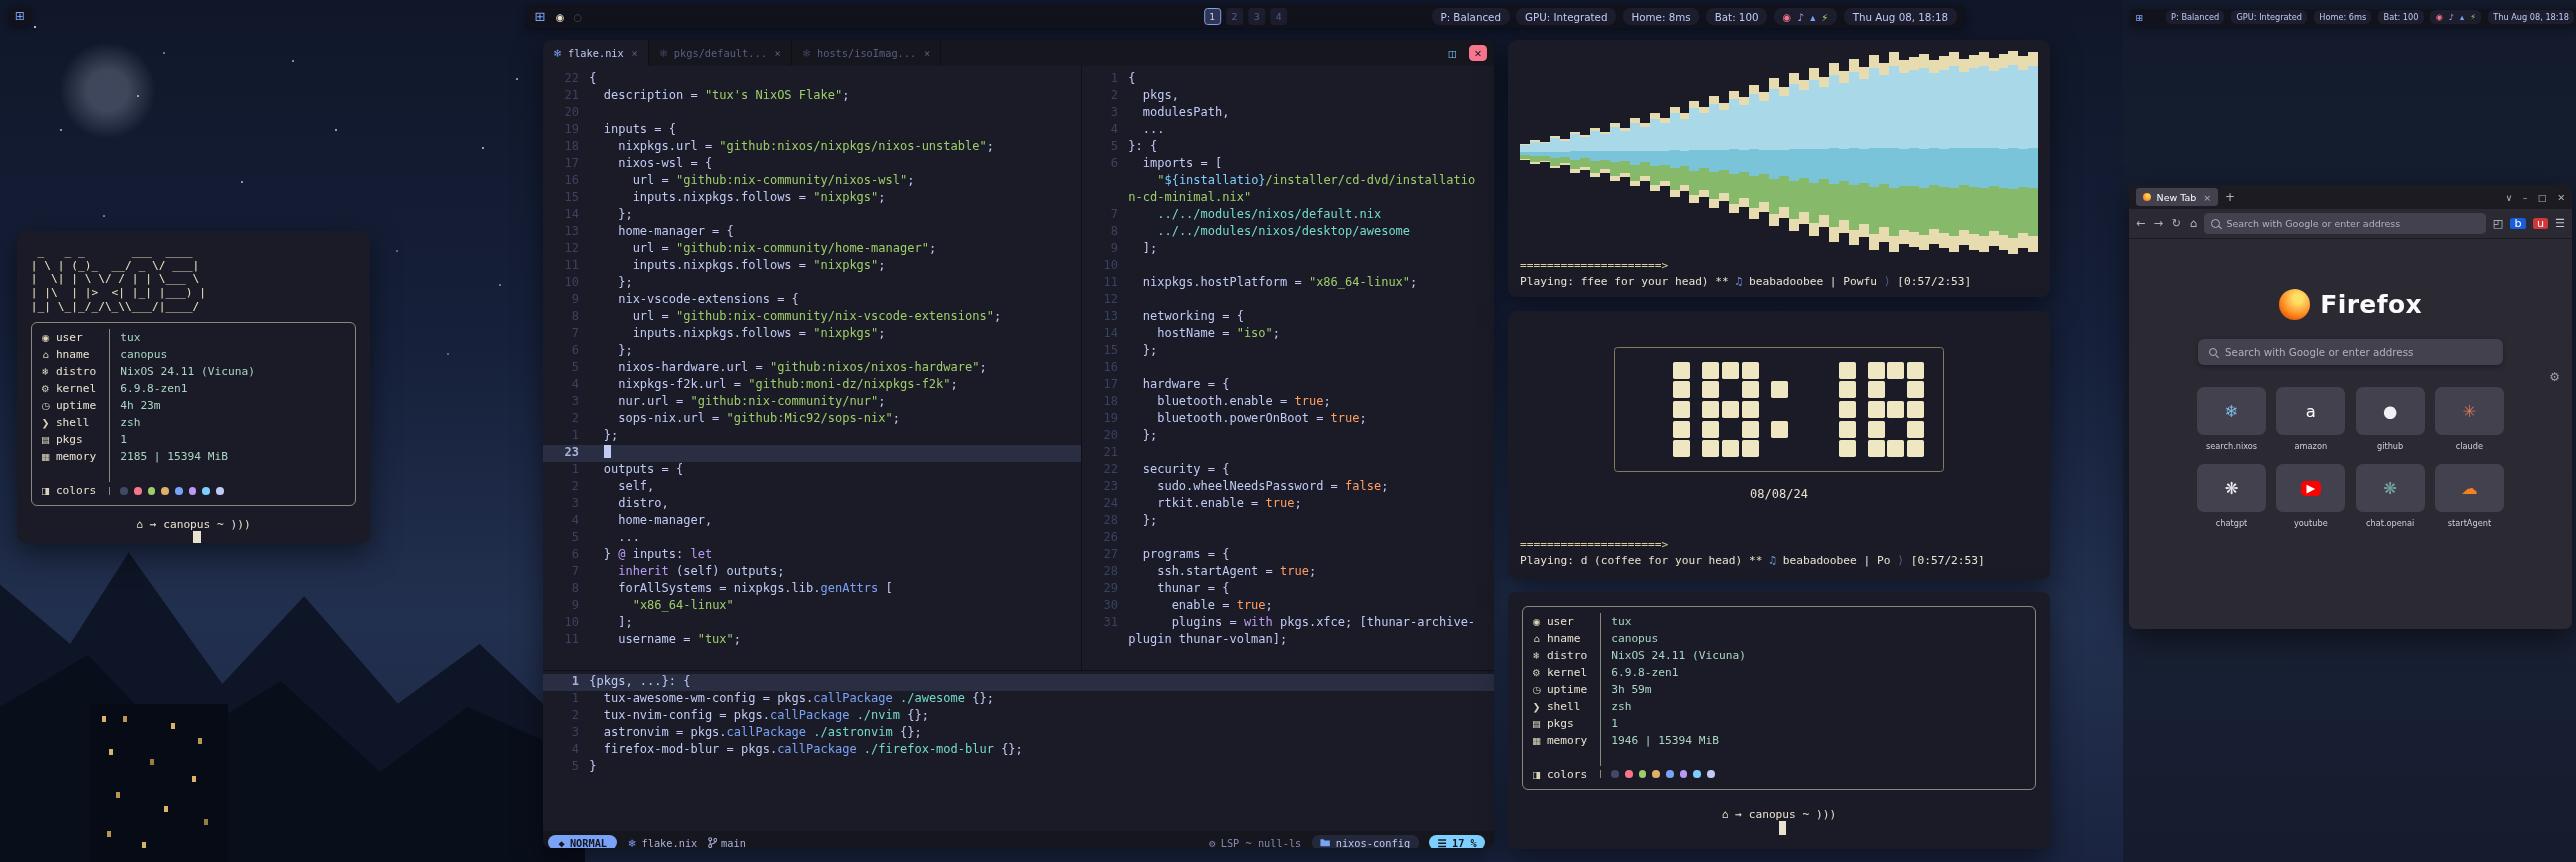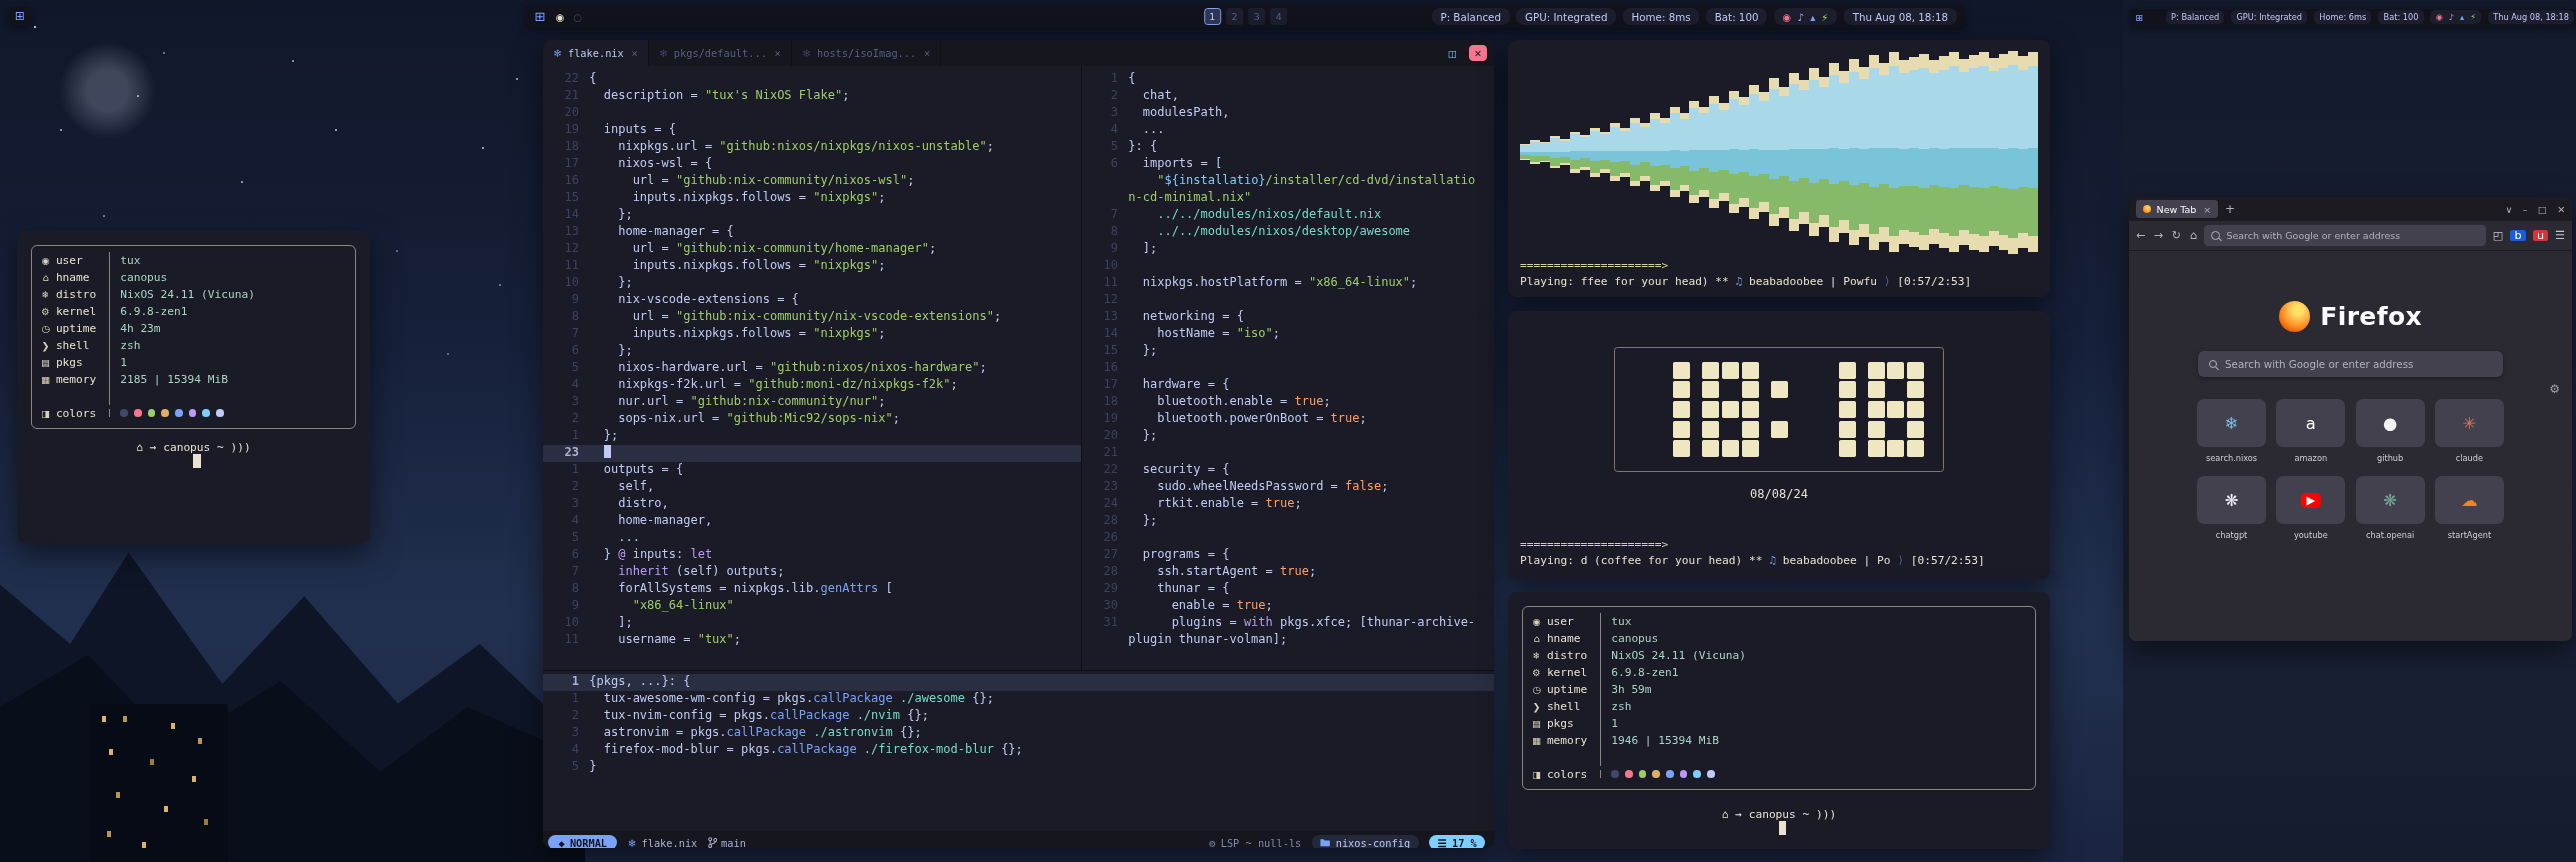--- a/index.html
+++ b/index.html
@@ -110,21 +110,21 @@
   .fspacer .fvalue{color:transparent;}
   .dots{display:flex;align-items:center;gap:6px;}
   .dot{width:7.7px;height:7.7px;border-radius:50%;display:inline-block;}
   .prompt{display:flex;align-items:center;font:11.2px "DejaVu Sans Mono",monospace;margin-top:auto;flex-direction:column;}
   .w-leftfetch .prompt{margin-top:12px;}
   .pcur{width:7.7px;height:13.8px;background:#e8e2cf;margin-left:6.9px;}
   .w-leftfetch{left:17px;top:231px;width:353px;height:312px;padding:13.8px;box-sizing:border-box;display:flex;flex-direction:column;}
   .ascii{font:11.2px "DejaVu Sans Mono",monospace;line-height:13.8px;color:#efe6c2;white-space:pre;margin-bottom:8.6px;}
 
   
-  .ffwin{left:2129px;top:197px;width:443px;height:444px;background:#2b2a33;border-radius:6.9px;font-size:9.5px;}
+  .ffwin{left:2129px;top:185px;width:443px;height:444px;background:#2b2a33;border-radius:6.9px;font-size:9.5px;}
   .ff-tabbar{height:24px;background:#1c1b22;display:flex;align-items:center;padding:0 6.9px;gap:6.9px;}
   .ff-tab{display:flex;align-items:center;gap:5.2px;background:#42414d;border-radius:3.4px;height:18px;padding:0 6.9px;color:#fbfbfe;max-width:112px;}
   .ff-tab-ico{width:8.6px;height:8.6px;border-radius:50%;background:radial-gradient(circle at 60% 35%,#ffe066,#ff8a1e 70%);}
   .ff-tab-x{color:#b1b1bd;margin-left:1.7px;}
   .ff-plus{color:#b1b1bd;font-size:12px;}
   .ff-tabright{margin-left:auto;display:flex;align-items:center;gap:10.3px;color:#b1b1bd;}
   .ff-nav{height:29px;background:#2b2a33;border-bottom:0.9px solid #1c1b22;display:flex;align-items:center;padding:0 6.9px;gap:6.9px;}
   .ff-nav .glyph{color:#b1b1bd;font-size:11.2px;}
   .ff-urlbar{flex:1;height:20.7px;background:#42414d;border-radius:4.3px;display:flex;align-items:center;gap:6px;padding:0 7.7px;color:#b1b1bd;}
   .ff-ext{display:flex;gap:6.9px;align-items:center;}
@@ -262,21 +262,21 @@
           <div class="crow"><span class="lnum">5</span><span class="ltext"><span class="c-fg">    ...</span></span></div>
           <div class="crow"><span class="lnum">6</span><span class="ltext"><span class="c-fg">  } </span><span class="c-kw">@</span><span class="c-fg"> inputs: </span><span class="c-kw">let</span></span></div>
           <div class="crow"><span class="lnum">7</span><span class="ltext"><span class="c-fg">    </span><span class="c-kw">inherit</span><span class="c-fg"> (self) outputs;</span></span></div>
           <div class="crow"><span class="lnum">8</span><span class="ltext"><span class="c-fg">    forAllSystems = nixpkgs.lib.</span><span class="c-fn">genAttrs</span><span class="c-fg"> [</span></span></div>
           <div class="crow"><span class="lnum">9</span><span class="ltext"><span class="c-fg">      </span><span class="c-str">"x86_64-linux"</span></span></div>
           <div class="crow"><span class="lnum">10</span><span class="ltext"><span class="c-fg">    ];</span></span></div>
           <div class="crow"><span class="lnum">11</span><span class="ltext"><span class="c-fg">    username = </span><span class="c-str">"tux"</span><span class="c-fg">;</span></span></div>
         </div>
       <div class="ed-right">
           <div class="crow"><span class="lnum">1</span><span class="ltext"><span class="c-fg">{</span></span></div>
-          <div class="crow"><span class="lnum">2</span><span class="ltext"><span class="c-fg">  chat,</span></span></div>
+          <div class="crow"><span class="lnum">2</span><span class="ltext"><span class="c-fg">  pkgs,</span></span></div>
           <div class="crow"><span class="lnum">3</span><span class="ltext"><span class="c-fg">  modulesPath,</span></span></div>
           <div class="crow"><span class="lnum">4</span><span class="ltext"><span class="c-fg">  ...</span></span></div>
           <div class="crow"><span class="lnum">5</span><span class="ltext"><span class="c-fg">}: {</span></span></div>
           <div class="crow"><span class="lnum">6</span><span class="ltext"><span class="c-fg">  imports = [</span></span></div>
           <div class="crow"><span class="lnum"></span><span class="ltext"><span class="c-fg">    </span><span class="c-str">"</span><span class="c-interp">${installatio}</span><span class="c-str">/installer/cd-dvd/installatio</span></span></div>
           <div class="crow"><span class="lnum"></span><span class="ltext"><span class="c-str">n-cd-minimal.nix"</span></span></div>
           <div class="crow"><span class="lnum">7</span><span class="ltext"><span class="c-fg">    </span><span class="c-path">../../modules/nixos/default.nix</span></span></div>
           <div class="crow"><span class="lnum">8</span><span class="ltext"><span class="c-fg">    </span><span class="c-path">../../modules/nixos/desktop/awesome</span></span></div>
           <div class="crow"><span class="lnum">9</span><span class="ltext"><span class="c-fg">  ];</span></span></div>
           <div class="crow"><span class="lnum">10</span><span class="ltext"></span></div>
@@ -854,20 +854,21 @@
           <span class="fvalue dots"><span class="dot" style="background: rgb(65, 72, 104);"></span><span class="dot" style="background: rgb(247, 118, 142);"></span><span class="dot" style="background: rgb(158, 206, 106);"></span><span class="dot" style="background: rgb(224, 175, 104);"></span><span class="dot" style="background: rgb(122, 162, 247);"></span><span class="dot" style="background: rgb(187, 154, 247);"></span><span class="dot" style="background: rgb(125, 207, 255);"></span><span class="dot" style="background: rgb(192, 202, 245);"></span></span>
         </div>
       </div>
     <div class="prompt">
       <span>⌂ → canopus ~ )))</span>
       <span class="pcur"></span>
     </div>
   </div>
 
   <div class="win term w-leftfetch">
+    <div class="ascii"><div> _   _ _       ___  ____</div><div>| \ | (_)_  __/ _ \/ ___|</div><div>|  \| | \ \/ / | | \___ \</div><div>| |\  | |&gt;  &lt;| |_| |___) |</div><div>|_| \_|_/_/\_\\___/|____/</div></div>
     <div class="fbox">
         <div class="frow">
           <span class="ficon">◉</span>
           <span class="flabel">user</span>
           <span class="fvalue">tux</span>
         </div>
         <div class="frow">
           <span class="ficon">⌂</span>
           <span class="flabel">hname</span>
           <span class="fvalue">canopus</span>

